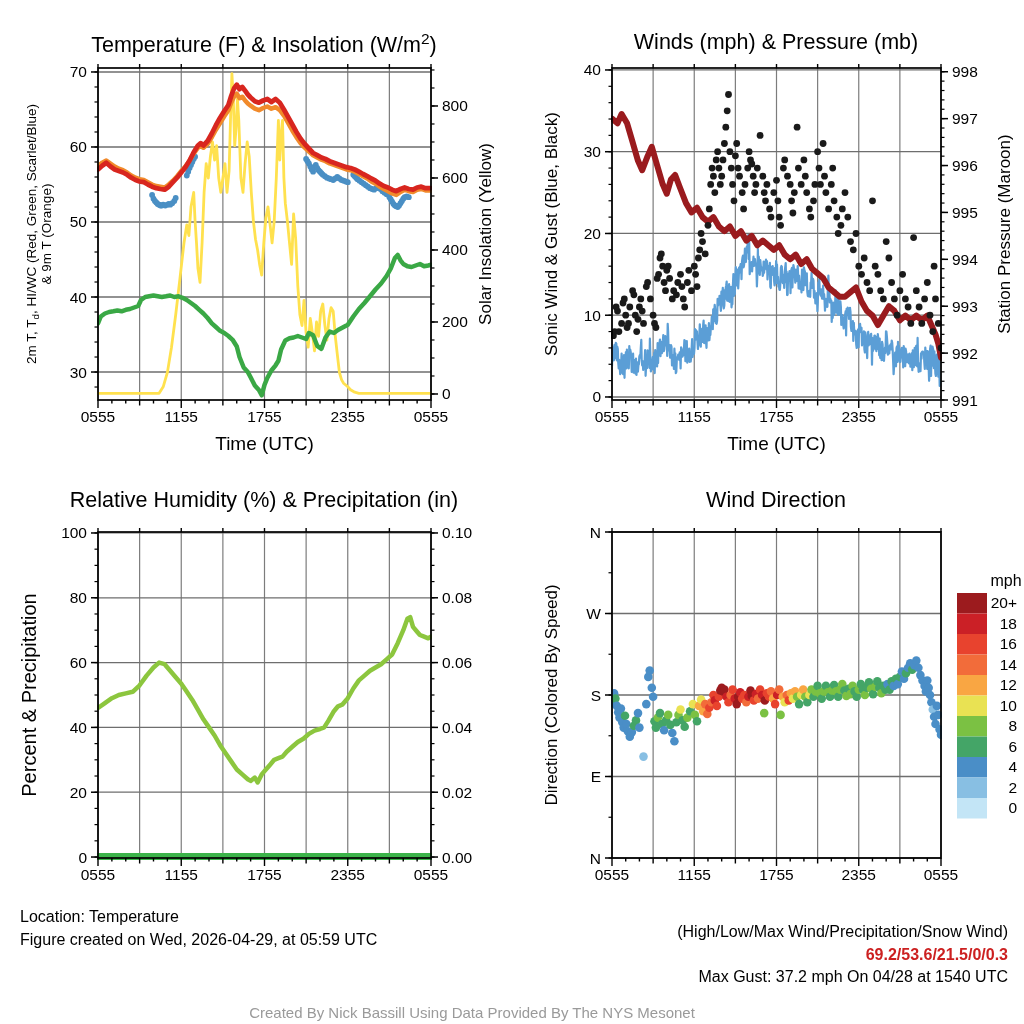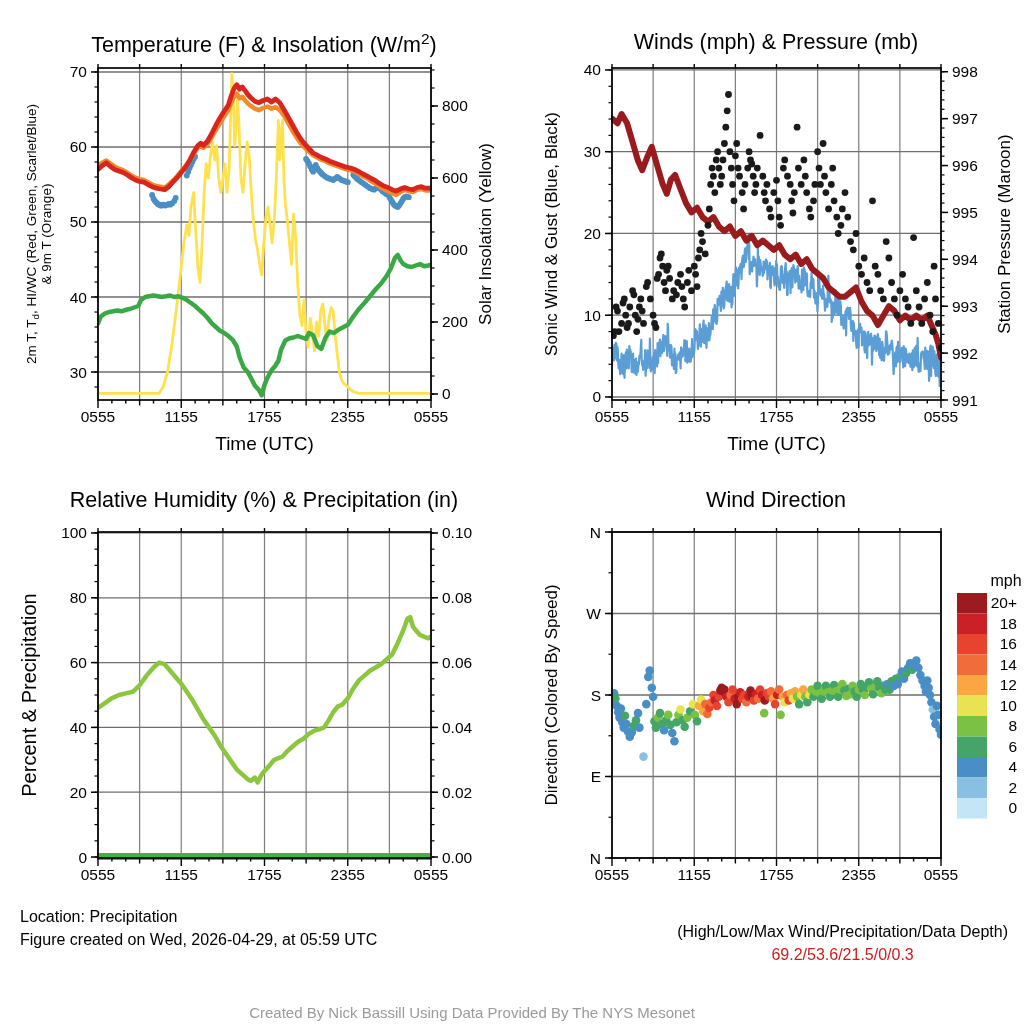--- a/index.html
+++ b/index.html
@@ -3,21 +3,21 @@
 <meta charset="utf-8">
 <style>
   html,body{margin:0;padding:0;background:#fff;}
   #stage{position:relative;width:1024px;height:1024px;background:#fff;overflow:hidden;
          font-family:"Liberation Sans",sans-serif;color:#000;}
   svg{position:absolute;display:block;}
   #svg-tl{left:0;top:0;} #svg-tr{left:512px;top:0;}
   #svg-bl{left:0;top:470px;} #svg-br{left:512px;top:470px;}
   .footer-left{position:absolute;left:20px;top:905px;font-size:16px;line-height:23px;}
   .footer-right{position:absolute;right:16px;top:921px;font-size:16px;line-height:22.5px;text-align:right;}
-  .extremes-values{font-weight:normal;text-align:center;}
+  .extremes-values{font-weight:bold;}
   .credit{position:absolute;left:0;top:1004px;width:944px;text-align:center;font-size:15px;color:#9a9a9a;}
   text{font-family:"Liberation Sans",sans-serif;}
 </style>
 </head>
 <body>
 
 <div id="stage">
   <svg id="svg-tl" width="512" height="470" viewBox="0 0 512 470">
       <defs>
         <clipPath id="clip-tl">
@@ -962,23 +962,24 @@
       <text x="505" y="281.75" text-anchor="end" fill="#000" font-size="15.5"><tspan dy="0">6</tspan></text>
       <rect x="445" y="287" width="30" height="20.5" fill="#4a8ec7"></rect>
       <text x="505" y="302.25" text-anchor="end" fill="#000" font-size="15.5"><tspan dy="0">4</tspan></text>
       <rect x="445" y="307.5" width="30" height="20.5" fill="#88bfe3"></rect>
       <text x="505" y="322.75" text-anchor="end" fill="#000" font-size="15.5"><tspan dy="0">2</tspan></text>
       <rect x="445" y="328" width="30" height="20.5" fill="#c3e5f6"></rect>
       <text x="505" y="343.25" text-anchor="end" fill="#000" font-size="15.5"><tspan dy="0">0</tspan></text>
     </svg>
 
   <div class="footer-left">
-    <div>Location: Precipitation</div>
+    <div>Location: Temperature</div>
     <div>Figure created on Wed, 2026-04-29, at 05:59 UTC</div>
   </div>
 
   <div class="footer-right">
-    <div>(High/Low/Max Wind/Precipitation/Data Depth)</div>
+    <div>(High/Low/Max Wind/Precipitation/Snow Wind)</div>
     <div class="extremes-values" style="color: rgb(204, 32, 32);">69.2/53.6/21.5/0/0.3</div>
+    <div>Max Gust: 37.2 mph On 04/28 at 1540 UTC</div>
   </div>
 
   <div class="credit">Created By Nick Bassill Using Data Provided By The NYS Mesonet</div>
 </div>
 
 </body></html>

